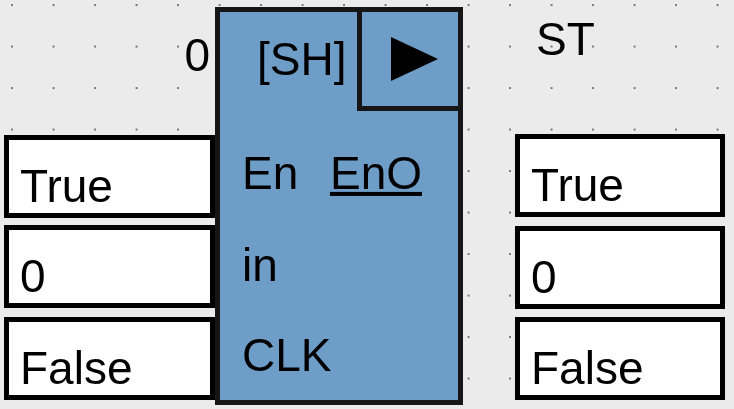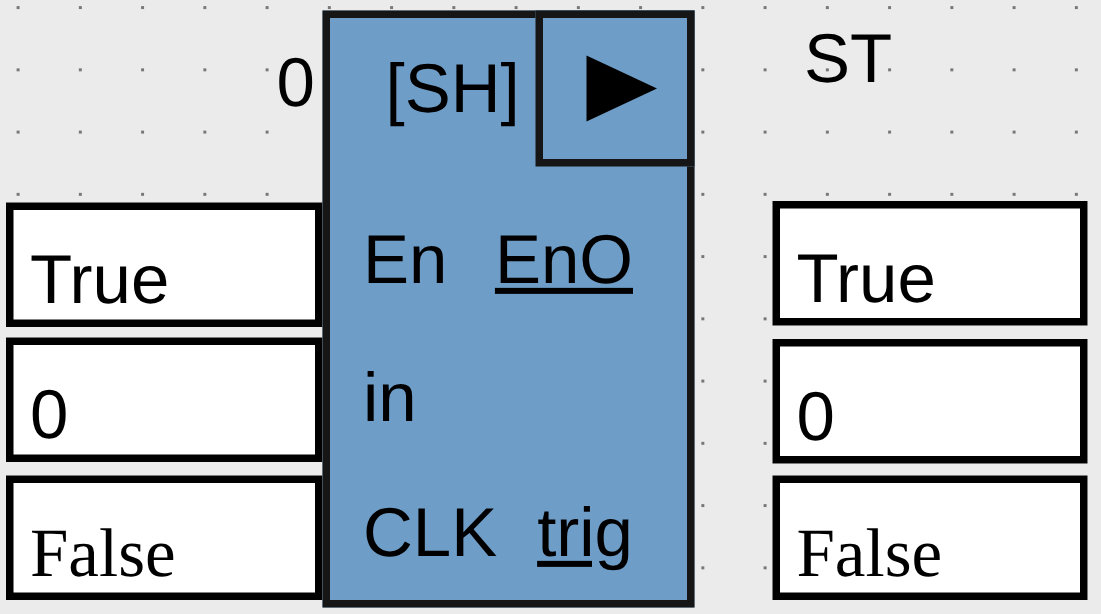--- a/index.html
+++ b/index.html
@@ -93,21 +93,21 @@
     display: flex;
     align-items: flex-end;
     padding-left: 11px;
     white-space: nowrap;
     overflow: hidden;
   }
   .vb-left  { left: 4px;   width: 211px; }
   .vb-right { left: 515px; width: 210px; }
   .vb-r0 { top: 135px; }
   .vb-r1 { top: 225px; }
-  .vb-r2 { top: 317px; font-family: Liberation Serif, serif; }
+  .vb-r2 { top: 317px; }
   .vb-right.vb-r0 { top: 134px; }
   .vb-right.vb-r1 { top: 226px; }
 </style>
 </head>
 <body>
 
 <div class="canvas">
 
   <div class="exec-order">0</div>
 
@@ -139,16 +139,15 @@
 
     <div class="play-btn">
       <span class="play-tri"></span>
     </div>
 
     <div class="pin-label pin-in row-0">En</div>
     <div class="pin-label pin-in row-1">in</div>
     <div class="pin-label pin-in row-2">CLK</div>
 
     <div class="pin-label pin-out row-0">EnO</div>
-    <div class="pin-label pin-out row-2">trig</div>
   </div>
 
 </div>
 
 </body></html>

